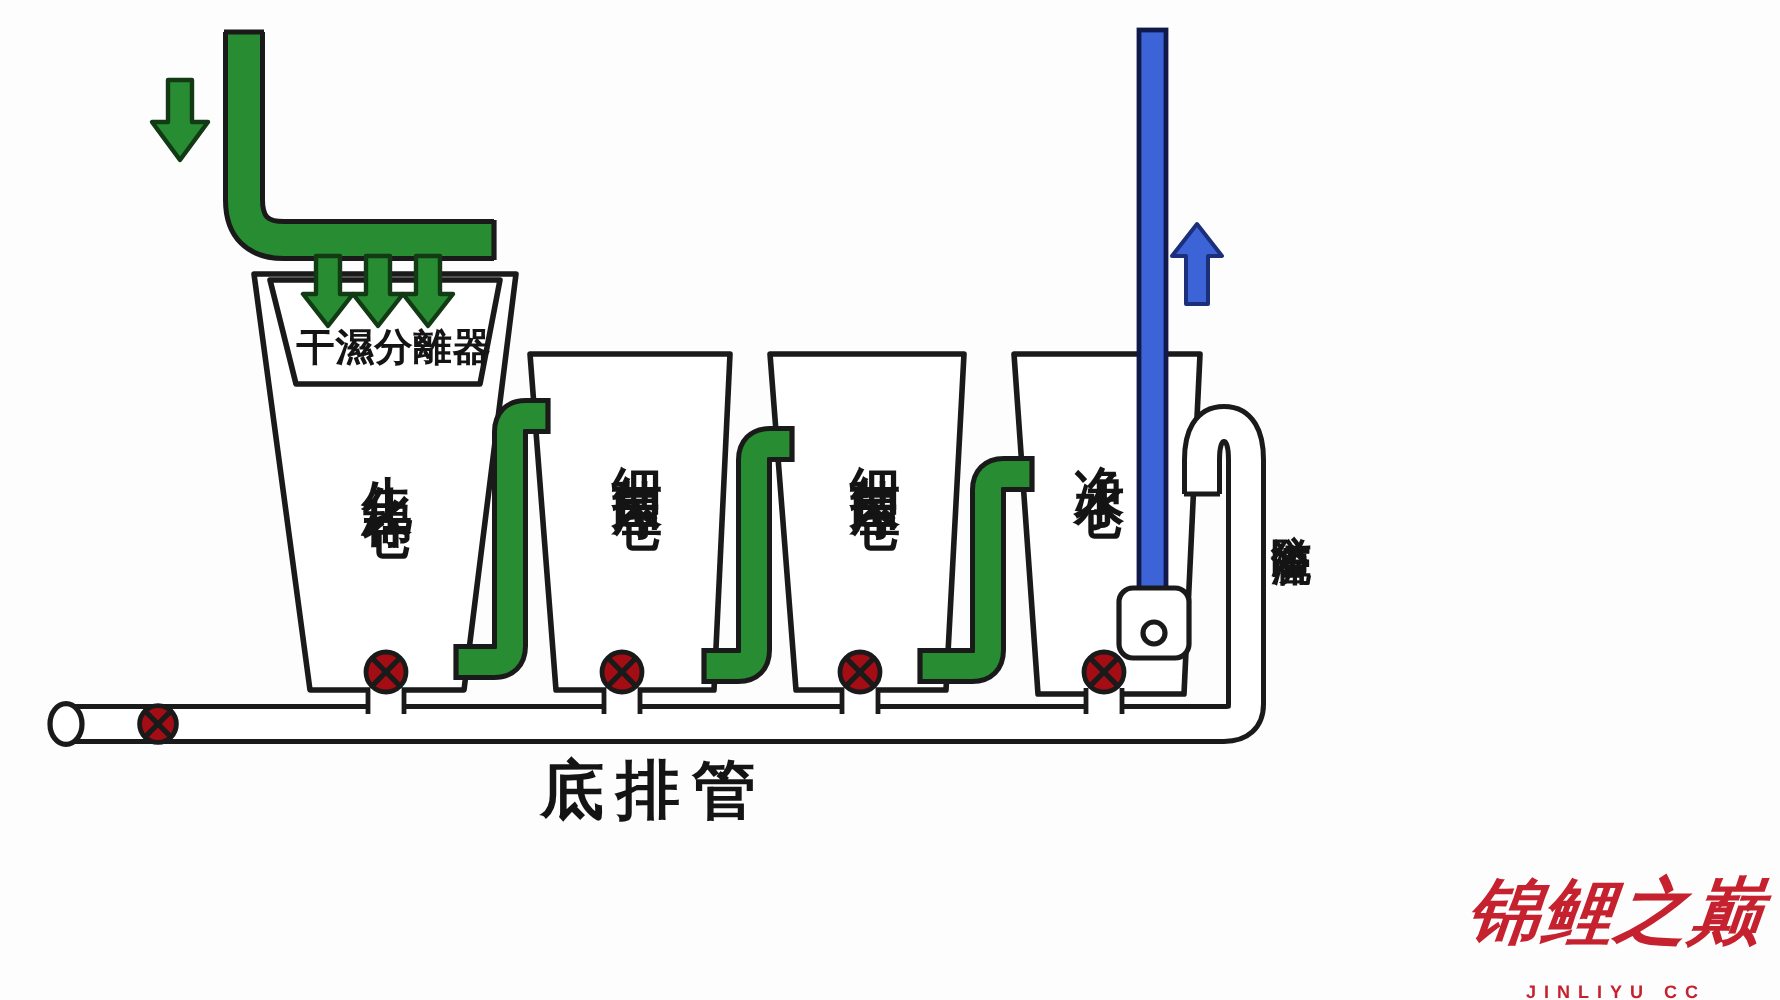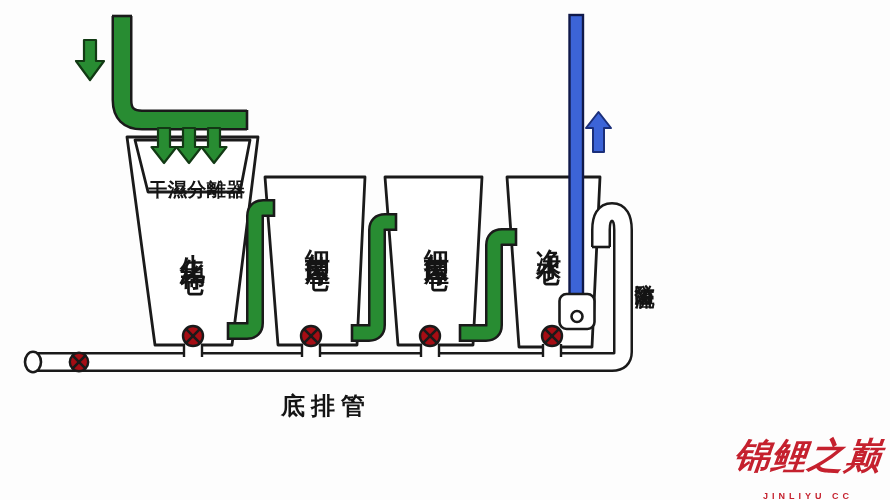--- a/index.html
+++ b/index.html
@@ -19,29 +19,29 @@
   .arrow-green  { fill:var(--c-green,#288c32); stroke:#123a14; stroke-width:2.2; stroke-linejoin:round; }
   .arrow-blue   { fill:var(--c-blue,#3c64d7); stroke:#1b2f7a; stroke-width:2; stroke-linejoin:round; }
   .blue-pipe    { fill:var(--c-blue,#3c64d7); stroke:#10194a; stroke-width:2.4; }
   .valve-body   { fill:var(--c-red,#a50d14); stroke:#1a1a1a; stroke-width:2.4; }
   .valve-cross  { stroke:#1a1a1a; stroke-width:2.6; stroke-linecap:round; }
   .white-box    { fill:#ffffff; stroke:#1a1a1a; stroke-width:2.6; }
   .stub-fill    { fill:#ffffff; }
   .stub-line    { stroke:#1a1a1a; stroke-width:2.4; }
 
   
-  .lbl { position:absolute; color:#141414; font-weight:700; white-space:nowrap;margin-top:16px; }
+  .lbl { position:absolute; color:#141414; font-weight:700; white-space:nowrap; }
   .vlabel { writing-mode:vertical-rl; text-orientation:upright; }
   .sep-label   { left:141px; top:161px; width:112px; text-align:center; font-size:19px; letter-spacing:0.5px; }
   .c1-label    { left:176px; top:217px; font-size:25px; letter-spacing:6px; }
   .c2-label    { left:301px; top:213px; font-size:25px; letter-spacing:6px; }
   .c3-label    { left:420px; top:213px; font-size:25px; letter-spacing:6px; }
   .c4-label    { left:532px; top:213px; font-size:25px; letter-spacing:6px; }
   .ovf-label   { left:632px; top:251px; font-size:20px; letter-spacing:2px; }
-  .drain-label { left:281px; top:374px; font-size:24px; letter-spacing:6px; }
+  .drain-label { left:270px; top:374px; font-size:32px; letter-spacing:6px; }
 
   
   .watermark { position:absolute; left:733px; top:438px; width:150px; text-align:center;
                color:var(--c-wmred,#c5212e); line-height:1; }
   .wm-brand  { font-size:36px; font-weight:800; font-style:italic; letter-spacing:1px;
                transform:skewX(-6deg); }
   .wm-sub    { margin-top:18px; font-size:9px; font-weight:700; letter-spacing:4px;
                font-family:"Liberation Sans", sans-serif; }
 </style>
 </head>

